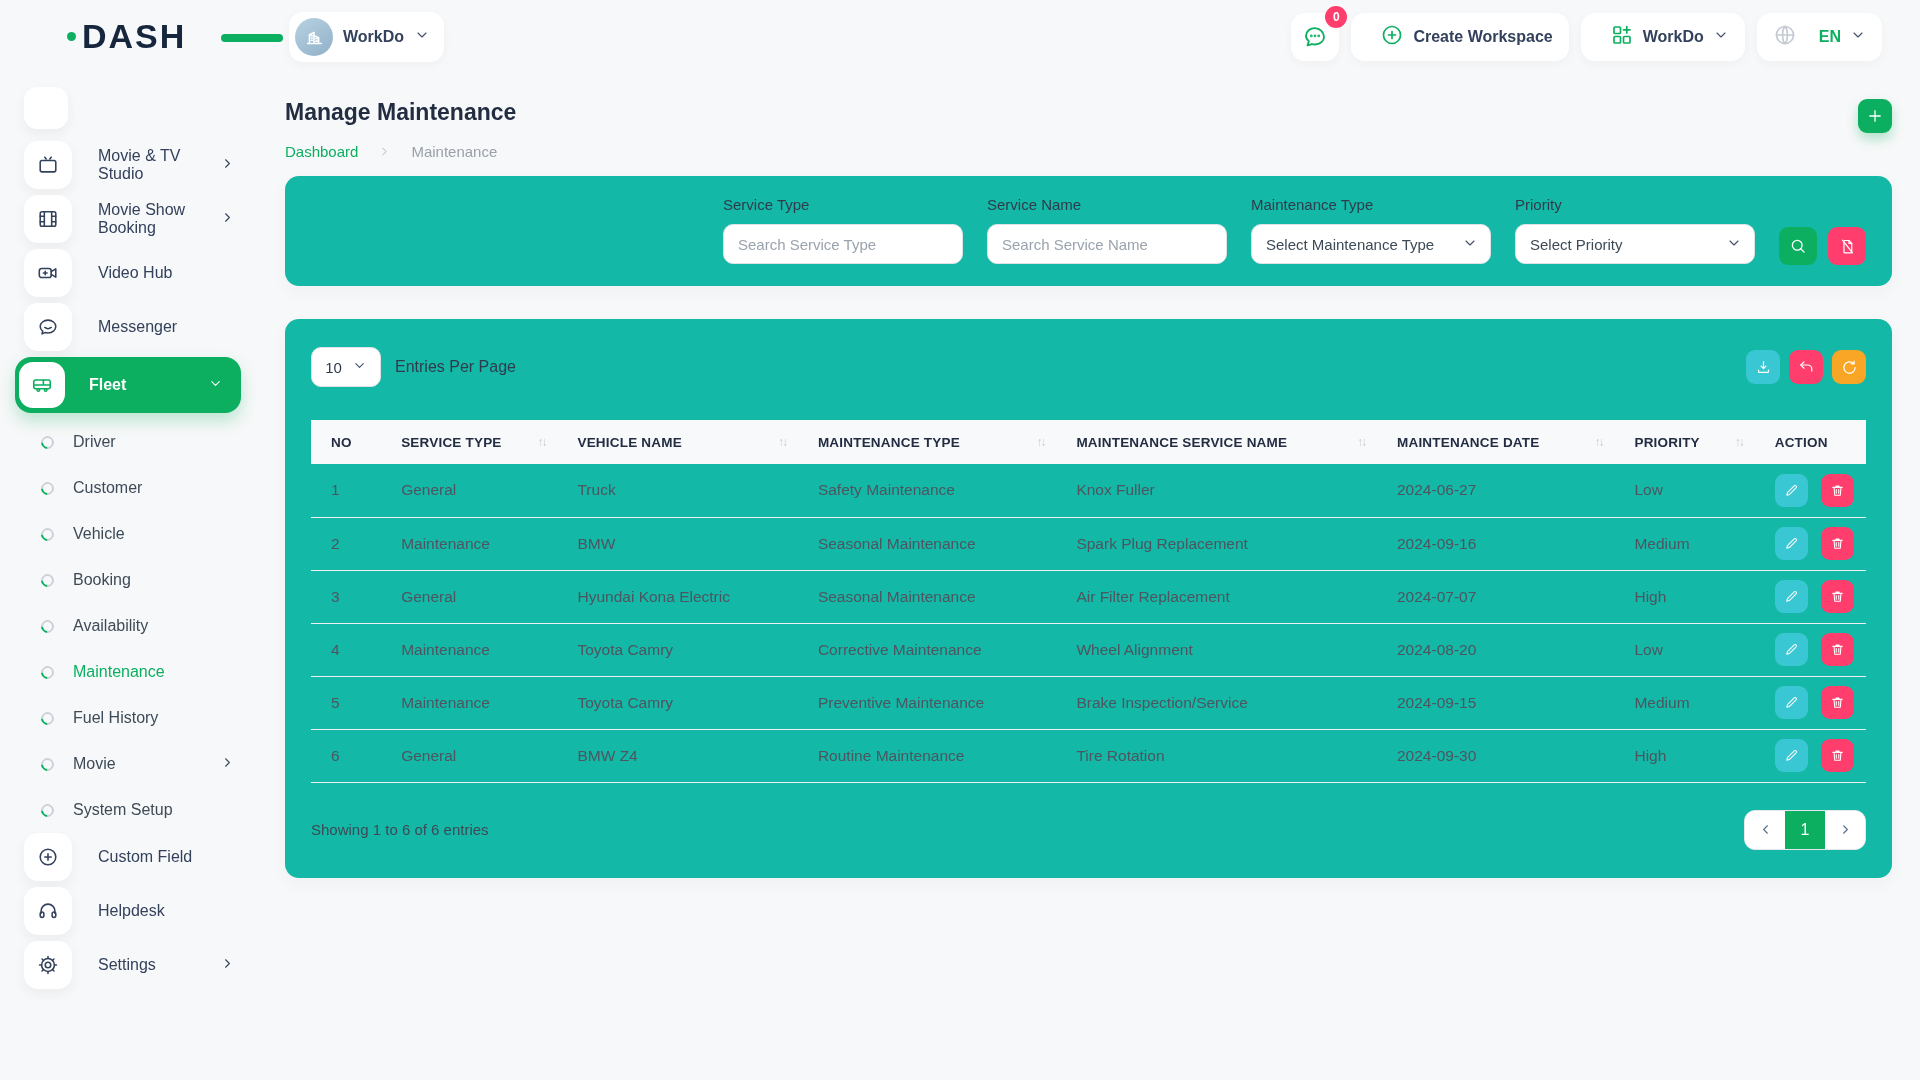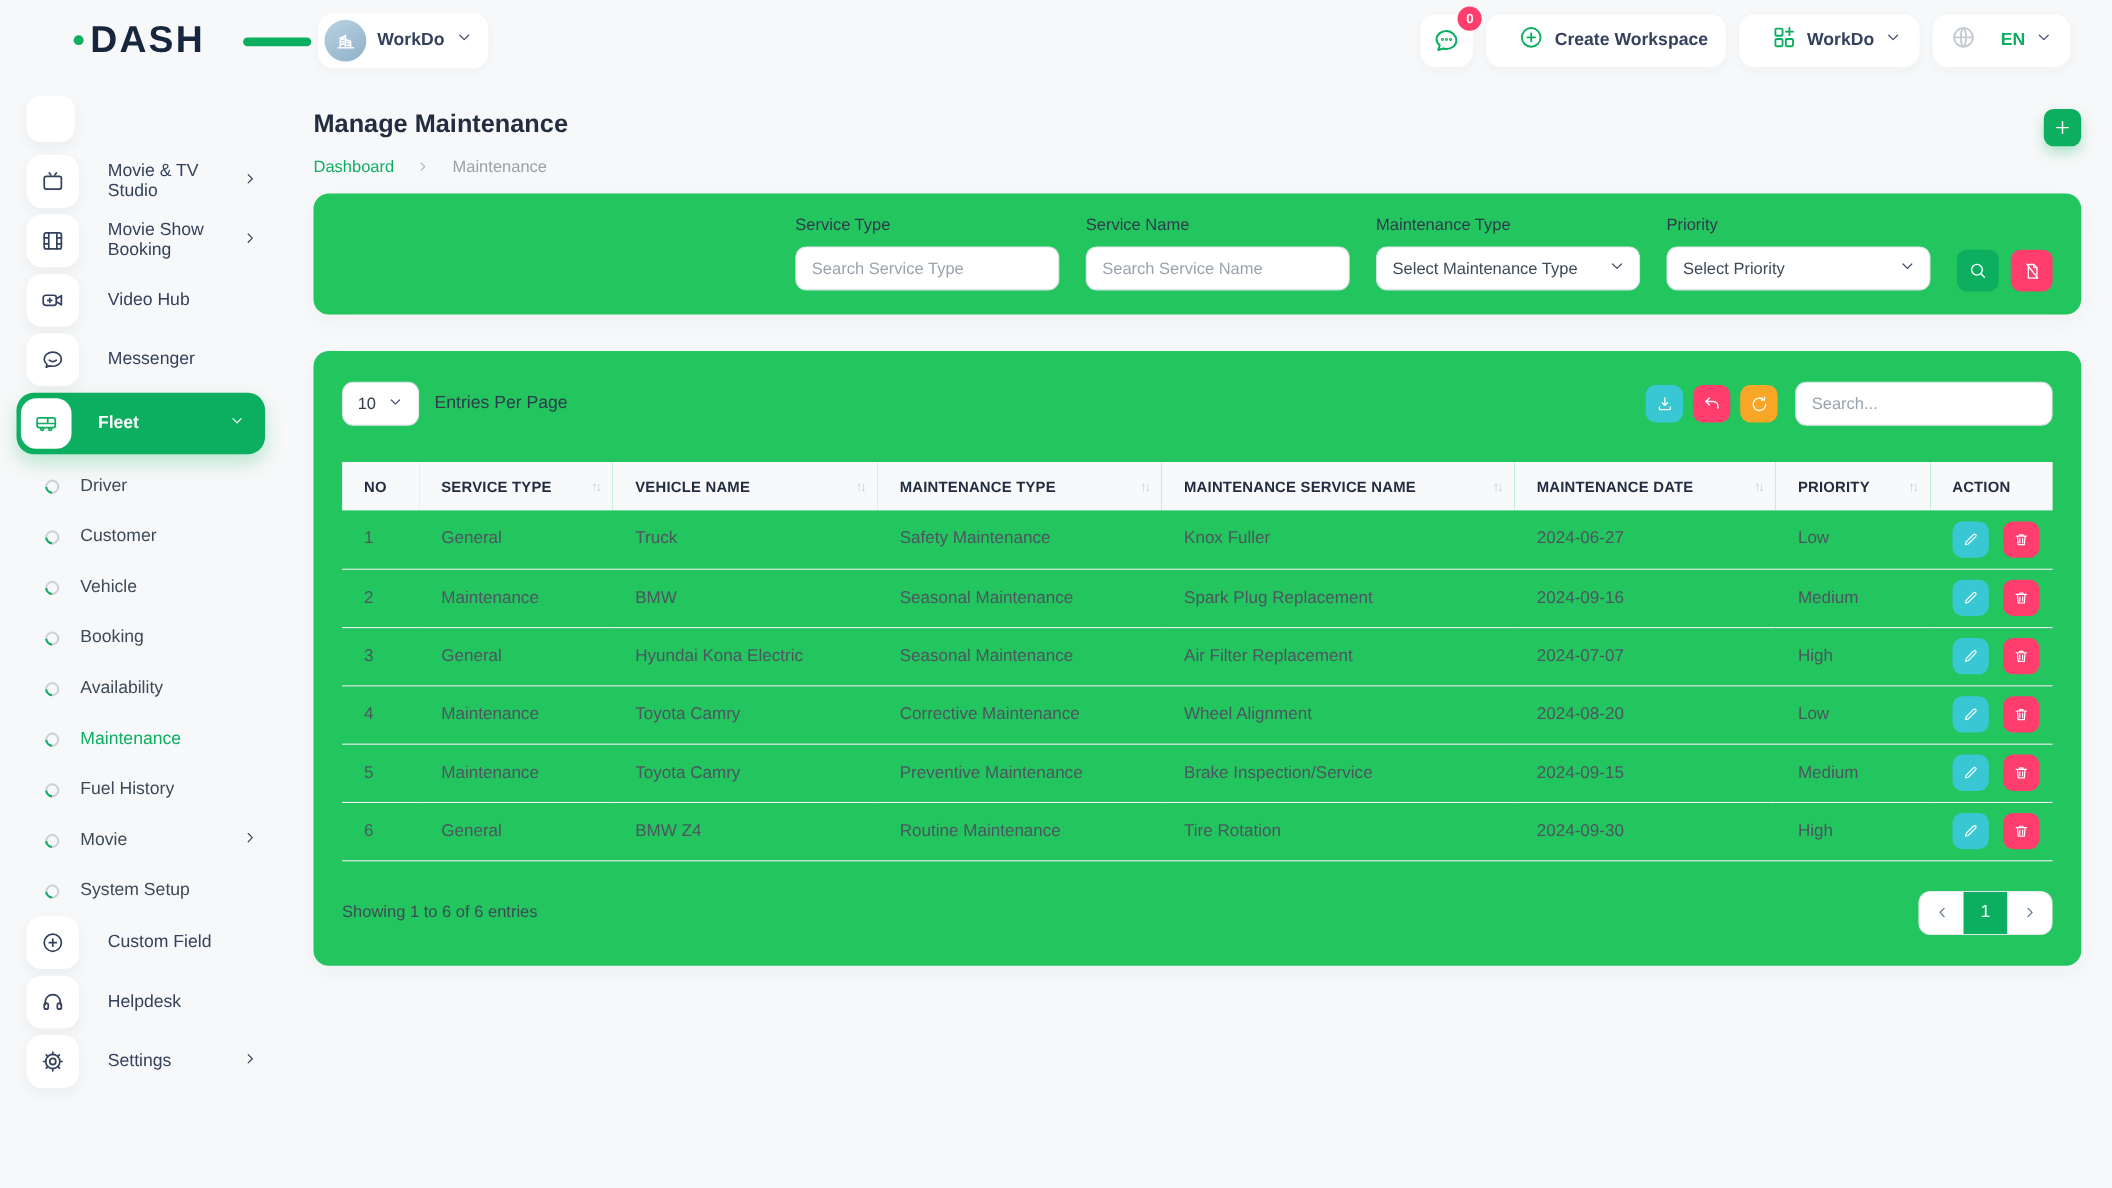--- a/index.html
+++ b/index.html
@@ -49,21 +49,21 @@
   
   .main{flex:1; padding:26px 28px 0 28px; overflow:hidden;}
   .title-row{display:flex; align-items:flex-start;}
   .page-title{font-size:23px; font-weight:700; color:var(--navy);}
   .add-btn{margin-left:auto; width:34px; height:34px; border:none; border-radius:9px; background:var(--primary); color:#fff; display:flex; align-items:center; justify-content:center; box-shadow:0 6px 12px rgba(12,175,96,.3); cursor:pointer;}
   .breadcrumb{display:flex; align-items:center; gap:20px; margin-top:10px; font-size:15px;}
   .bc-home{color:var(--primary); cursor:pointer;}
   .bc-sep{color:#a7adb5; display:flex;}
   .bc-current{color:#9aa1a9;}
 
-  .card{background:#22c55e; border-radius:14px; box-shadow:0 6px 18px rgba(32,40,65,.04);}
+  .card{background:#14b8a6; border-radius:14px; box-shadow:0 6px 18px rgba(32,40,65,.04);}
   .filter-card{margin-top:16px; height:110px; padding:20px 26px; display:flex; justify-content:flex-end; align-items:flex-start; gap:24px;}
   .fgroup{width:240px;}
   .flabel{font-size:15px; color:#2f3b4c; margin-bottom:11px;}
   .finput{width:100%; height:40px; border:1px solid #dfe3e8; border-radius:10px; padding:16px 14px; font-size:15px; font-family:inherit; color:var(--body); background:#fff; outline:none;}
   .finput::placeholder{color:#9aa3ad;}
   .fselect{width:100%; height:40px; border:1px solid #dfe3e8; border-radius:10px; padding:0 12px 0 14px; font-size:15px; color:#3d4a57; display:flex; align-items:center; justify-content:space-between; cursor:pointer; background:#fff;}
   .fselect .chev{color:#42506b;}
   .fbtns{display:flex; gap:11px; align-self:flex-end; margin-bottom:1px;}
   .sq-btn{width:38px; height:38px; border:none; border-radius:9px; color:#fff; display:flex; align-items:center; justify-content:center; cursor:pointer;}
   .btn-search{background:var(--primary);}
@@ -424,21 +424,20 @@
                 <path d="M4 8.5h9.5a6 6 0 0 1 6 6V17"></path>
               </svg>
           </button>
           <button class="mini-btn btn-refresh">
             <svg class="ic" width="17" height="17" viewBox="0 0 24 24">
                 <path d="M20 12a8 8 0 1 1-2.3-5.6"></path>
                 <path d="M18.5 2.8v4h-4"></path>
               </svg>
           </button>
         </div>
-        <input class="tbl-search" placeholder="Search..." style="">
       </div>
 
       <table>
         <colgroup>
           <col style="width:70px">
             <col style="width:176px">
             <col style="width:240px">
             <col style="width:258px">
           <col style="width:320px">
             <col style="width:237px">

